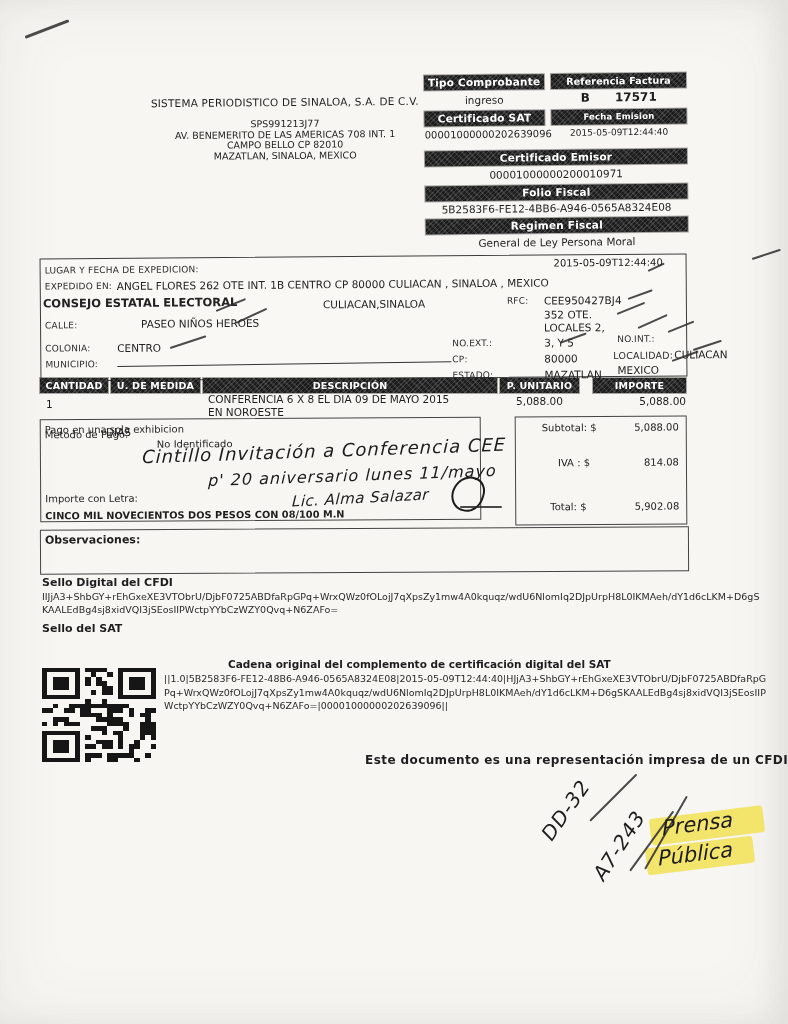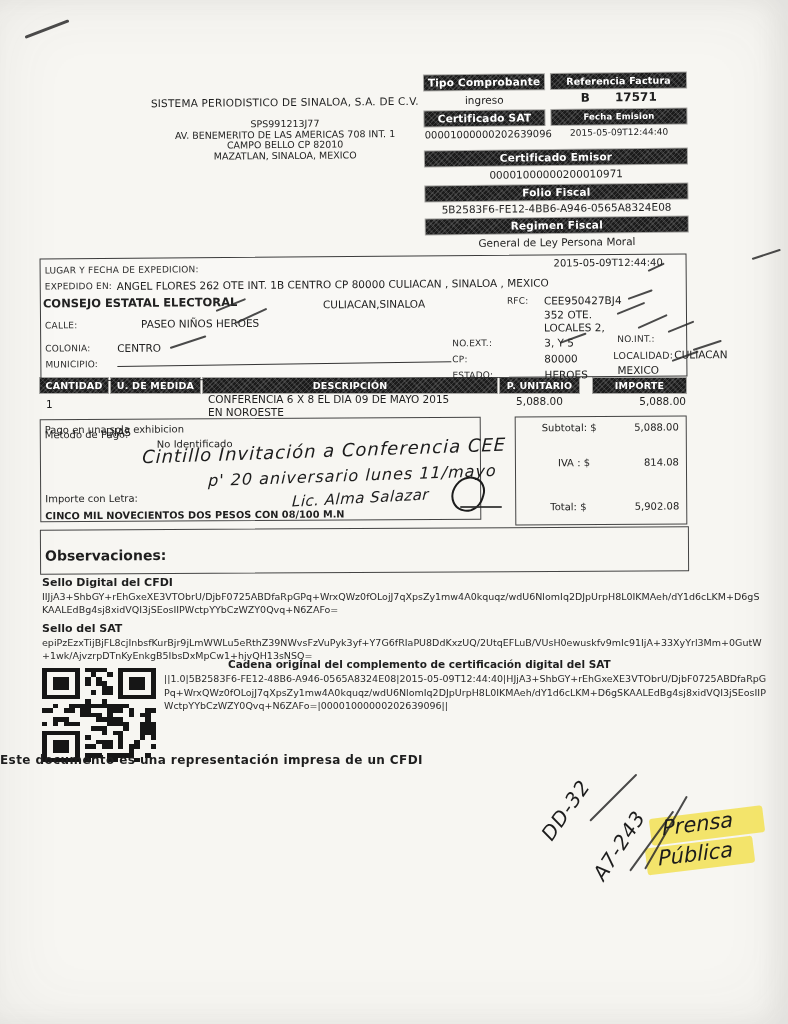--- a/index.html
+++ b/index.html
@@ -50,33 +50,33 @@
             transform:rotate(-.35deg); }
   .paybox > div { position:absolute; white-space:nowrap; }
   .totbox { left:515px; top:416px; width:172px; height:109px; border:1.2px solid #444;
             transform:rotate(-.35deg); }
   .totbox .row { position:absolute; left:0; width:100%; }
   .totbox .tl { position:absolute; left:26px; font-size:10px; }
   .totbox .tv { position:absolute; right:7px; font-size:10px; }
 
   .obsbox { left:40px; top:528px; width:649px; height:45px; border:1.2px solid #444;
             transform:rotate(-.3deg); }
-  .obsbox .lab { position:absolute; left:4px; top:3px; font-size:14px; font-weight:bold;margin-top:14px; }
+  .obsbox .lab { position:absolute; left:4px; top:3px; font-size:11px; font-weight:bold; }
 
   
   .seal-label { font-size:11px; font-weight:bold; }
   .seal-text { font-size:9.5px; line-height:13px; word-break:break-all; color:#2a2a2a; }
 
   .cadena-label { left:228px; top:658px; font-size:10.5px; font-weight:bold; }
   .cadena-text { left:164px; top:672px; width:606px; font-size:9.5px; line-height:13.5px; word-break:break-all; color:#2a2a2a; }
 
   .qr { left:42px; top:668px; width:114px; height:94px; }
   .qr svg { width:100%; height:100%; }
 
-  .footer-stmt { left:0; top:753px; width:788px; text-align:left; font-weight:bold; font-size:12px; letter-spacing:.4px; }
+  .footer-stmt { left:0; top:753px; width:788px; text-align:right; font-weight:bold; font-size:12px; letter-spacing:.4px;padding-left:20px; }
 
   
   .hand { font-family:"DejaVu Sans",sans-serif; font-style:italic; color:#1c1c1c; white-space:nowrap; }
   .hw1 { left:142px; top:440px; font-size:18px; transform:rotate(-2deg) skewX(-4deg); letter-spacing:1px; }
   .hw2 { left:208px; top:466px; font-size:16px; transform:rotate(-2deg) skewX(-4deg); letter-spacing:1px; }
   .hw-sig { left:292px; top:489px; font-size:15px; transform:rotate(-3deg) skewX(-6deg); letter-spacing:.5px; }
   .sig-loop { left:452px; top:476px; width:32px; height:36px; border:2.2px solid #1c1c1c; border-radius:60% 45% 55% 50%; transform:rotate(18deg); }
   .sig-dash { left:460px; top:506px; width:42px; }
 
   .code1 { left:546px; top:826px; font-size:20px; transform:rotate(-55deg); transform-origin:left center; letter-spacing:1px; }
@@ -151,21 +151,21 @@
     <div class="lbl" style="left:576px;top:79px;">NO.INT.:</div>
 
     <div class="lbl" style="left:4px;top:100px;">MUNICIPIO:</div>
     <div class="muni-line"></div>
     <div class="lbl" style="left:411px;top:98px;">CP:</div>
     <div class="val" style="left:503px;top:97px;">80000</div>
     <div class="lbl" style="left:572px;top:95px;font-size:9.5px;">LOCALIDAD:</div>
     <div class="val" style="left:633px;top:94px;">CULIACAN</div>
 
     <div class="lbl" style="left:411px;top:114px;text-decoration:underline;">ESTADO:</div>
-    <div class="val" style="left:503px;top:113px;">HEROES</div>
+    <div class="val" style="left:503px;top:113px;">MAZATLAN</div>
     <div class="val" style="left:576px;top:109px;">MEXICO</div>
   </div>
 
   <div class="abs tablebox">
     <div class="bar" style="left:0;top:0;width:68px;font-size:9.5px;">CANTIDAD</div>
     <div class="bar" style="left:71px;top:0;width:89px;font-size:9.5px;">U. DE MEDIDA</div>
     <div class="bar" style="left:163px;top:0;width:294px;font-size:9.5px;">DESCRIPCIÓN</div>
     <div class="bar" style="left:460px;top:0;width:79px;font-size:9.5px;">P. UNITARIO</div>
     <div class="bar" style="left:553px;top:0;width:93px;font-size:9.5px;">IMPORTE</div>
 
@@ -207,21 +207,20 @@
   <div class="stroke sig-dash"></div>
 
   <div class="abs obsbox">
     <div class="lab">Observaciones:</div>
   </div>
 
   <div class="abs seal-label" style="left:42px;top:576px;">Sello Digital del CFDI</div>
   <div class="abs seal-text" style="left:42px;top:590px;width:722px;">IIJjA3+ShbGY+rEhGxeXE3VTObrU/DjbF0725ABDfaRpGPq+WrxQWz0fOLojJ7qXpsZy1mw4A0kquqz/wdU6NlomIq2DJpUrpH8L0IKMAeh/dY1d6cLKM+D6gSKAALEdBg4sj8xidVQI3jSEosIIPWctpYYbCzWZY0Qvq+N6ZAFo=</div>
 
   <div class="abs seal-label" style="left:42px;top:622px;">Sello del SAT</div>
-  <div class="abs seal-text" style="left:42px;top:636px;width:722px;">epiPzEzxTijBjFL8cjInbsfKurBjr9jLmWWLu5eRthZ39NWvsFzVuPyk3yf+Y7G6fRIaPU8DdKxzUQ/2UtqEFLuB/VUsH0ewuskfv9mIc91IjA+33XyYrl3Mm+0GutW+1wk/AjvzrpDTnKyEnkgB5IbsDxMpCw1+hjvQH13sNSQ=</div>
 
   <div class="abs cadena-label">Cadena original del complemento de certificación digital del SAT</div>
 
   <div class="abs qr">
     <svg id="qr-svg" viewBox="0 0 21 21" preserveAspectRatio="none" fill="#161616" shape-rendering="crispEdges">
         <rect x="0" y="0" width="1" height="1"></rect>
         <rect x="0" y="1" width="1" height="1"></rect>
         <rect x="0" y="2" width="1" height="1"></rect>
         <rect x="0" y="3" width="1" height="1"></rect>
         <rect x="0" y="4" width="1" height="1"></rect>

